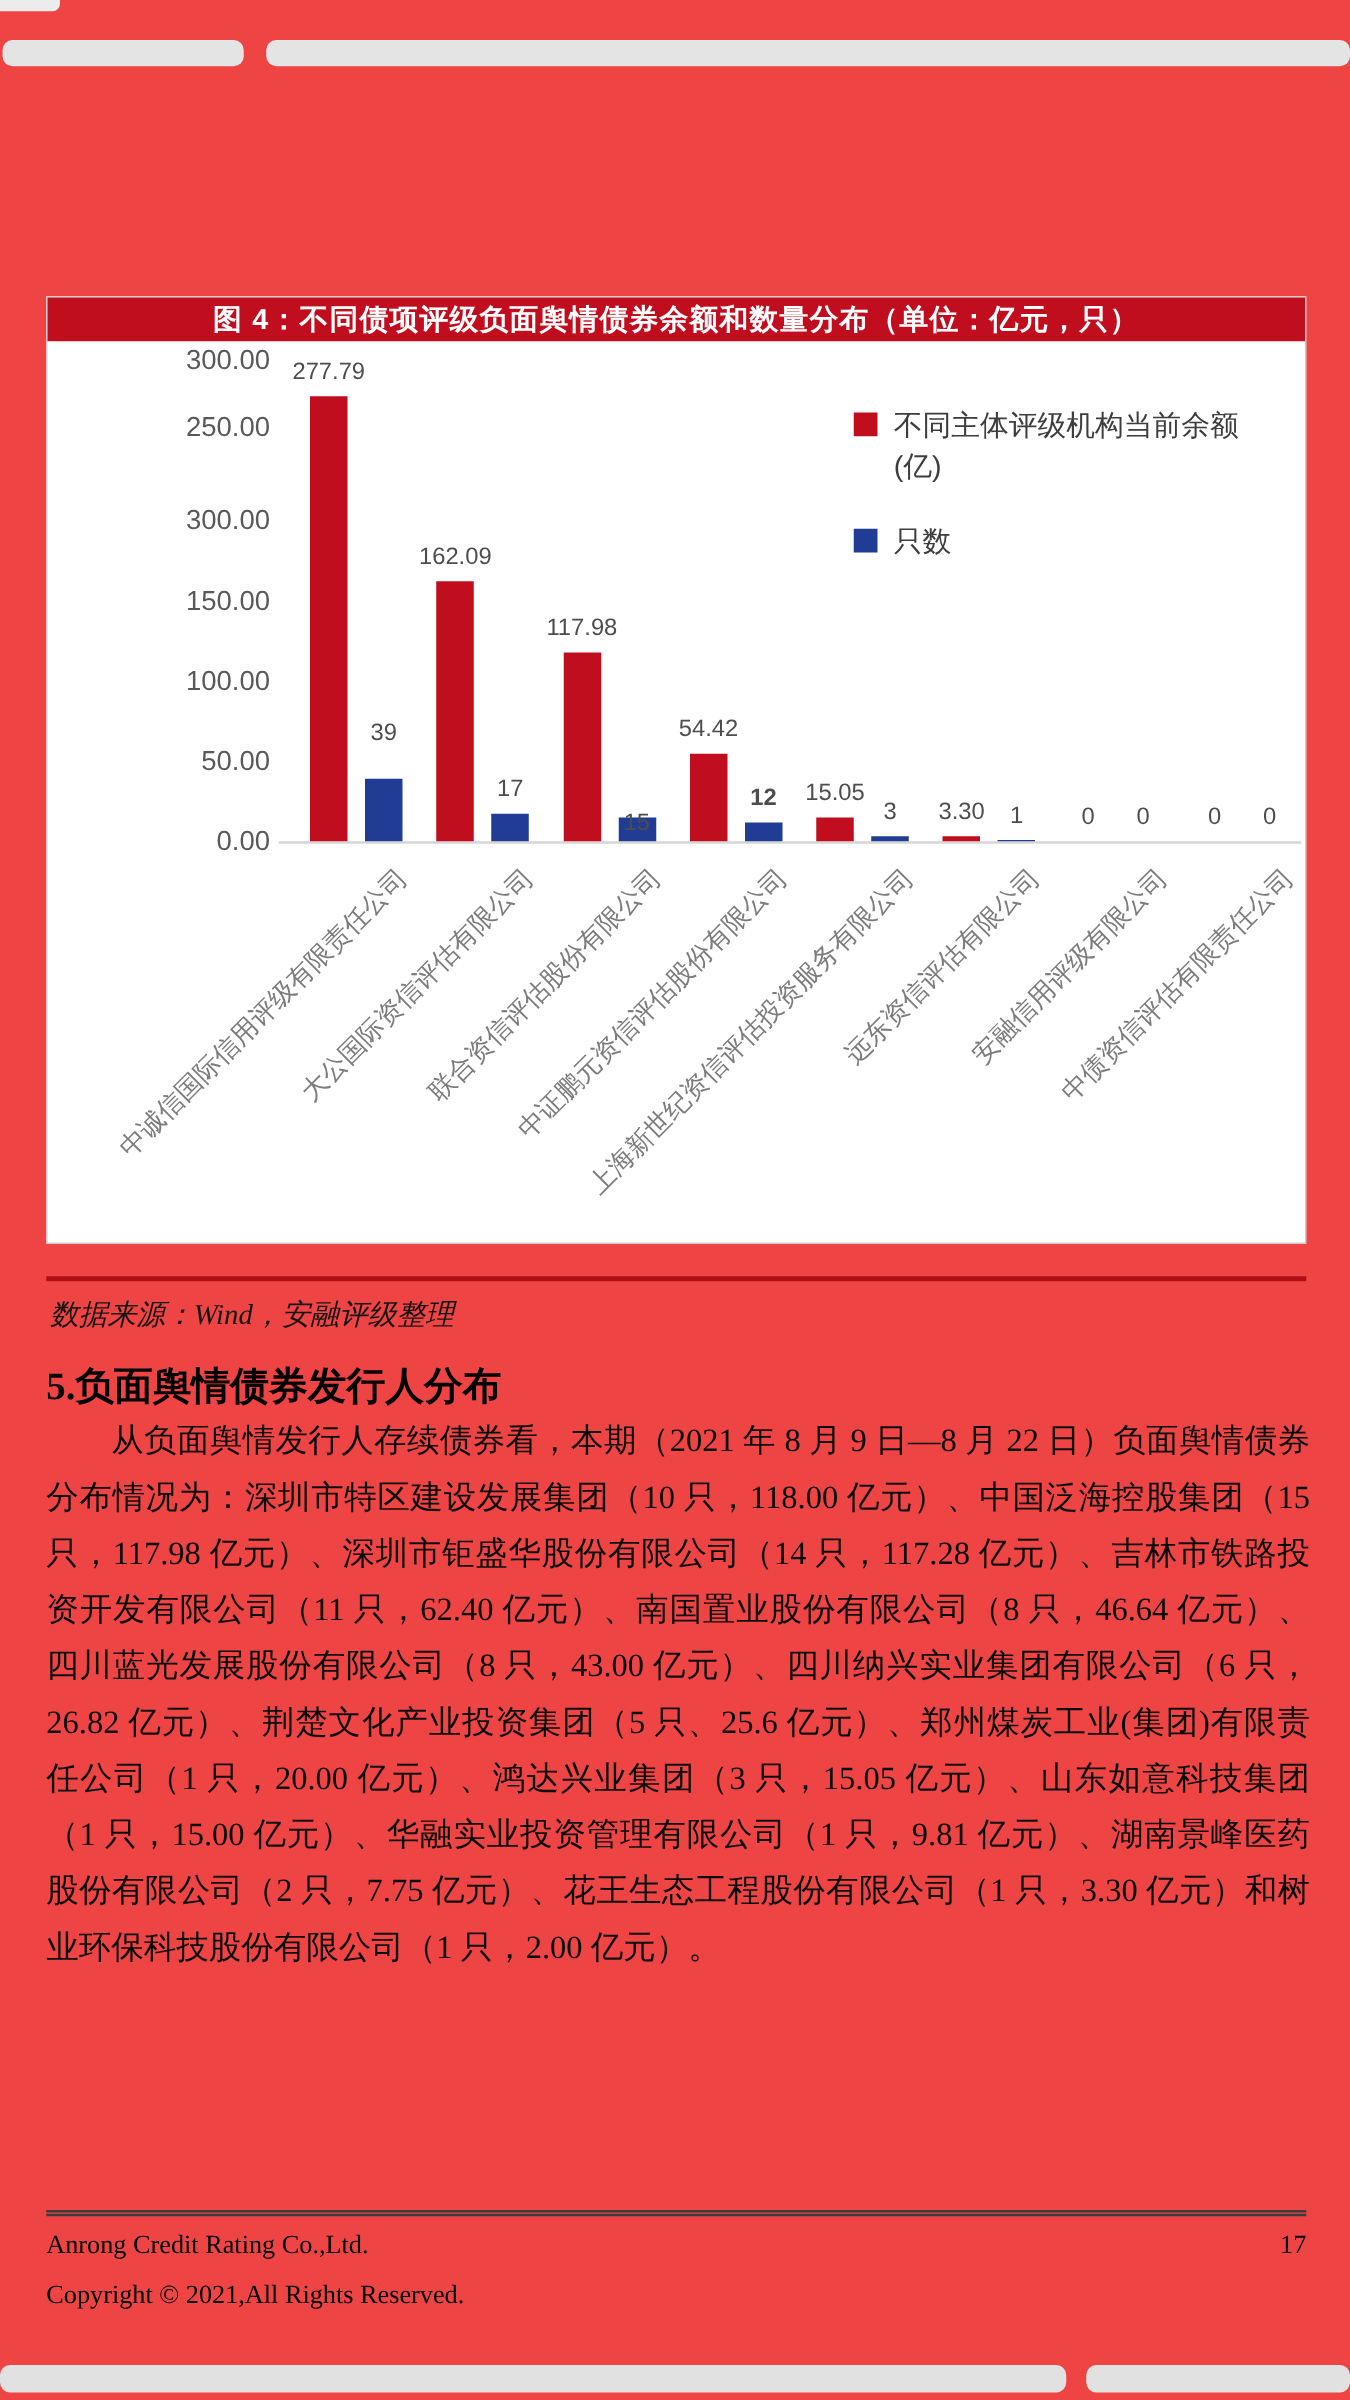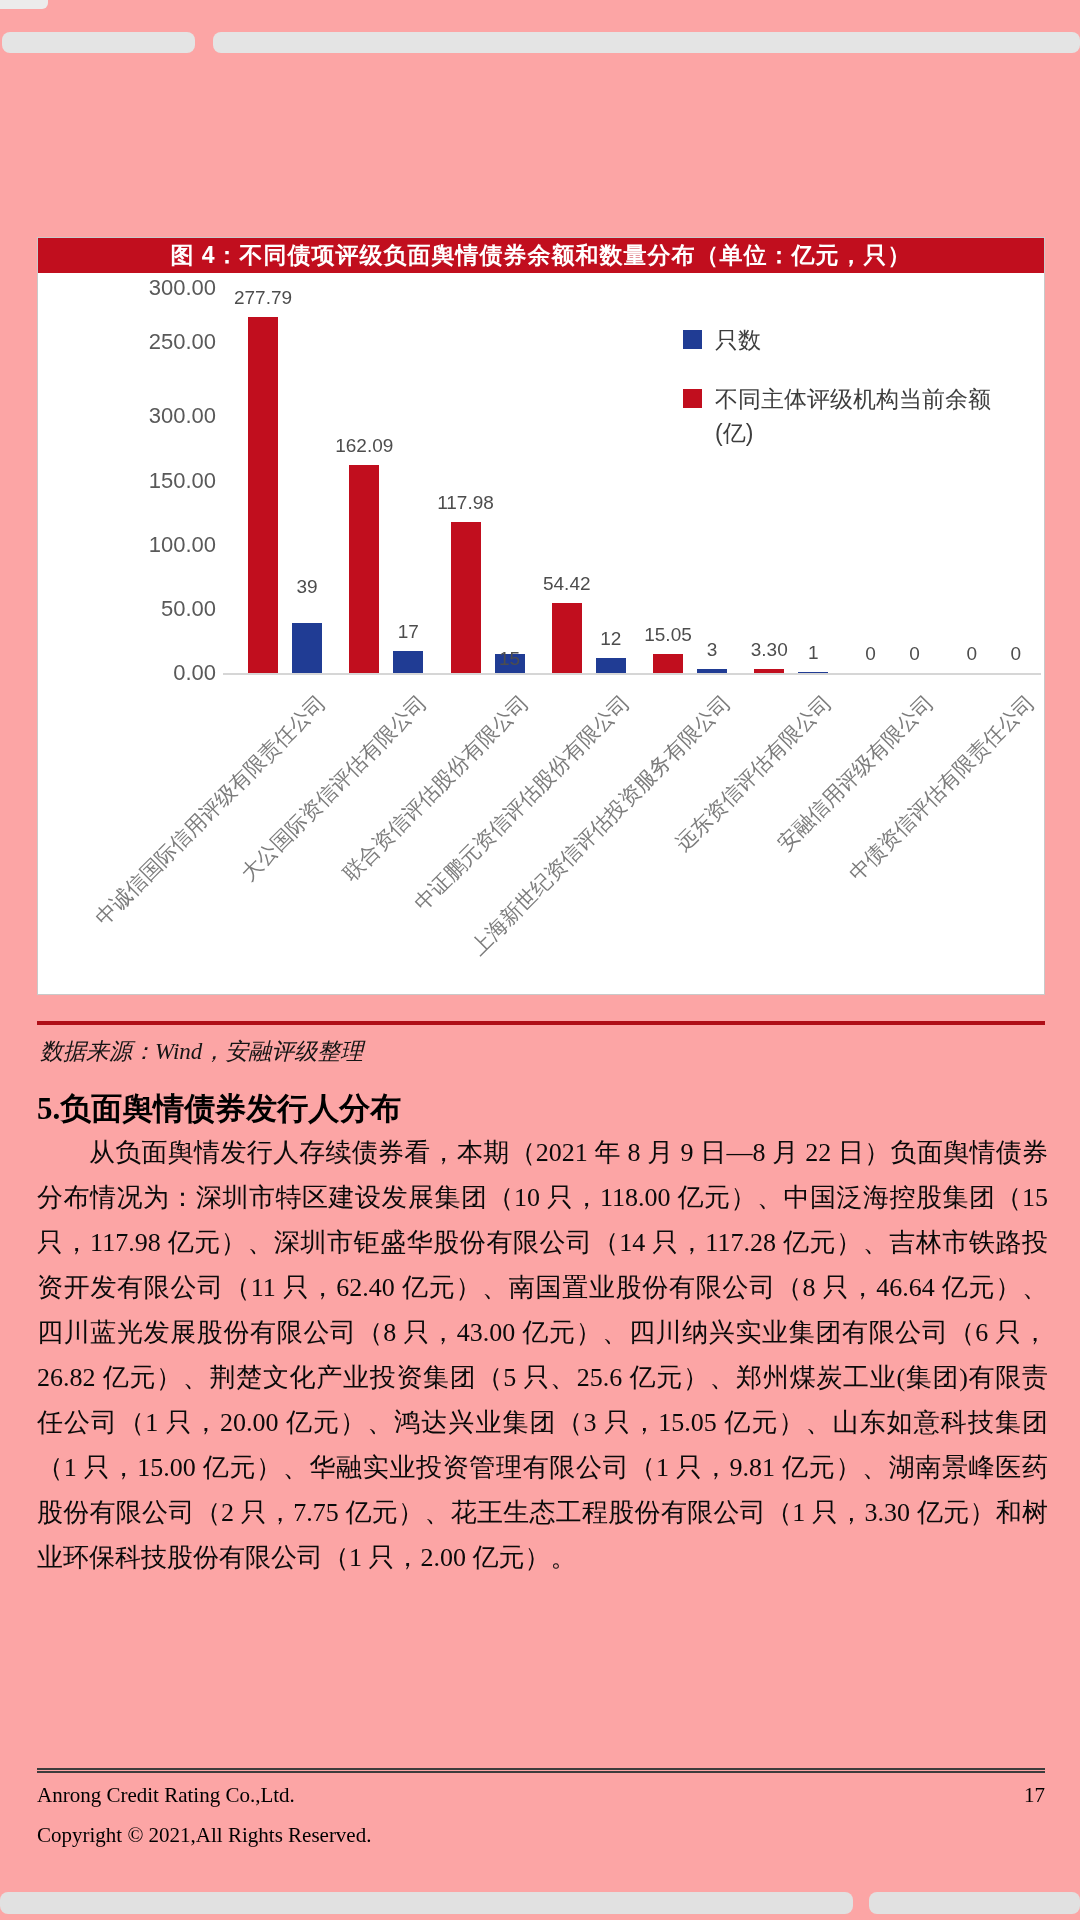--- a/index.html
+++ b/index.html
@@ -1,16 +1,16 @@
 <!DOCTYPE html>
 <html><head>
 <meta charset="utf-8">
 <style>
   html,body{margin:0;padding:0;background:#ffffff;}
-  .page{position:relative;width:1080px;height:1920px;background:#fca5a5;overflow:hidden;
+  .page{position:relative;width:1080px;height:1920px;background:#ef4444;overflow:hidden;
         font-family:"Liberation Serif","DejaVu Serif",serif;color:#0a0a0a;}
 
   
   .strip{position:absolute;background:#e4e4e4;border-radius:8px;}
   .strip.corner{left:0;top:0;width:48px;height:9px;background:#ececec;border-radius:0 0 6px 0;}
   .strip.top-l{left:2px;top:32px;width:193px;height:21px;}
   .strip.top-r{left:213px;top:32px;width:867px;height:21px;}
   .strip.bot-l{left:0;top:1892px;width:853px;height:22px;background:#e1e1e1;}
   .strip.bot-r{left:869px;top:1892px;width:211px;height:22px;background:#e1e1e1;}
 
@@ -55,26 +55,26 @@
   <div class="strip corner"></div>
   <div class="strip top-l"></div>
   <div class="strip top-r"></div>
 
   <div class="figure">
     <div class="fig-title">图 4：不同债项评级负面舆情债券余额和数量分布（单位：亿元，只）</div>
     <div class="plot">
       <div class="axis-line"></div>
       <div class="legend">
         <div class="legend-row">
+          <span class="sq" style="background: rgb(193, 14, 30);"></span>
+          <span class="legend-label">不同主体评级机构当前余额(亿)</span>
+        </div>
+        <div class="legend-row">
           <span class="sq" style="background: rgb(32, 60, 148);"></span>
           <span class="legend-label">只数</span>
-        </div>
-        <div class="legend-row">
-          <span class="sq" style="background: rgb(193, 14, 30);"></span>
-          <span class="legend-label">不同主体评级机构当前余额(亿)</span>
         </div>
       </div>
     <div class="ytick" style="top: 422px;">0.00</div>
         <div class="ytick" style="top: 357.833px;">50.00</div>
         <div class="ytick" style="top: 293.667px;">100.00</div>
         <div class="ytick" style="top: 229.5px;">150.00</div>
         <div class="ytick" style="top: 165.333px;">300.00</div>
         <div class="ytick" style="top: 91px;">250.00</div>
         <div class="ytick" style="top: 37px;">300.00</div>
         <div class="bar" style="left: 210px; top: 78.5028px; height: 356.497px; background: rgb(193, 14, 30);"></div>
@@ -88,21 +88,21 @@
         <div class="val-label" style="left: 315.25px; top: 383.183px;">17</div>
         <div class="cat-label" style="right: 630.75px; top: 451px;">大公国际资信评估有限公司</div>
         <div class="bar" style="left: 412.5px; top: 283.592px; height: 151.408px; background: rgb(193, 14, 30);"></div>
         <div class="bar" style="left: 456.5px; top: 415.75px; height: 19.25px; background: rgb(32, 60, 148);"></div>
         <div class="val-label" style="left: 372.5px; top: 253.592px;">117.98</div>
         <div class="val-label" style="left: 416.5px; top: 385.75px; margin-top: 24px;">15</div>
         <div class="cat-label" style="right: 529.5px; top: 451px;">联合资信评估股份有限公司</div>
         <div class="bar" style="left: 513.75px; top: 365.161px; height: 69.839px; background: rgb(193, 14, 30);"></div>
         <div class="bar" style="left: 557.75px; top: 419.6px; height: 15.4px; background: rgb(32, 60, 148);"></div>
         <div class="val-label" style="left: 473.75px; top: 335.161px;">54.42</div>
-        <div class="val-label" style="left: 517.75px; top: 389.6px;">12</div>
+        <div class="val-label" style="left: 517.75px; top: 389.6px; font-weight: bold;">12</div>
         <div class="cat-label" style="right: 428.25px; top: 451px;">中证鹏元资信评估股份有限公司</div>
         <div class="bar" style="left: 615px; top: 415.686px; height: 19.3142px; background: rgb(193, 14, 30);"></div>
         <div class="bar" style="left: 659px; top: 431.15px; height: 3.85px; background: rgb(32, 60, 148);"></div>
         <div class="val-label" style="left: 575px; top: 385.686px;">15.05</div>
         <div class="val-label" style="left: 619px; top: 401.15px;">3</div>
         <div class="cat-label" style="right: 327px; top: 451px;">上海新世纪资信评估投资服务有限公司</div>
         <div class="bar" style="left: 716.25px; top: 430.765px; height: 4.235px; background: rgb(193, 14, 30);"></div>
         <div class="bar" style="left: 760.25px; top: 433.717px; height: 1.28333px; background: rgb(32, 60, 148);"></div>
         <div class="val-label" style="left: 676.25px; top: 400.765px;">3.30</div>
         <div class="val-label" style="left: 720.25px; top: 403.717px;">1</div>

